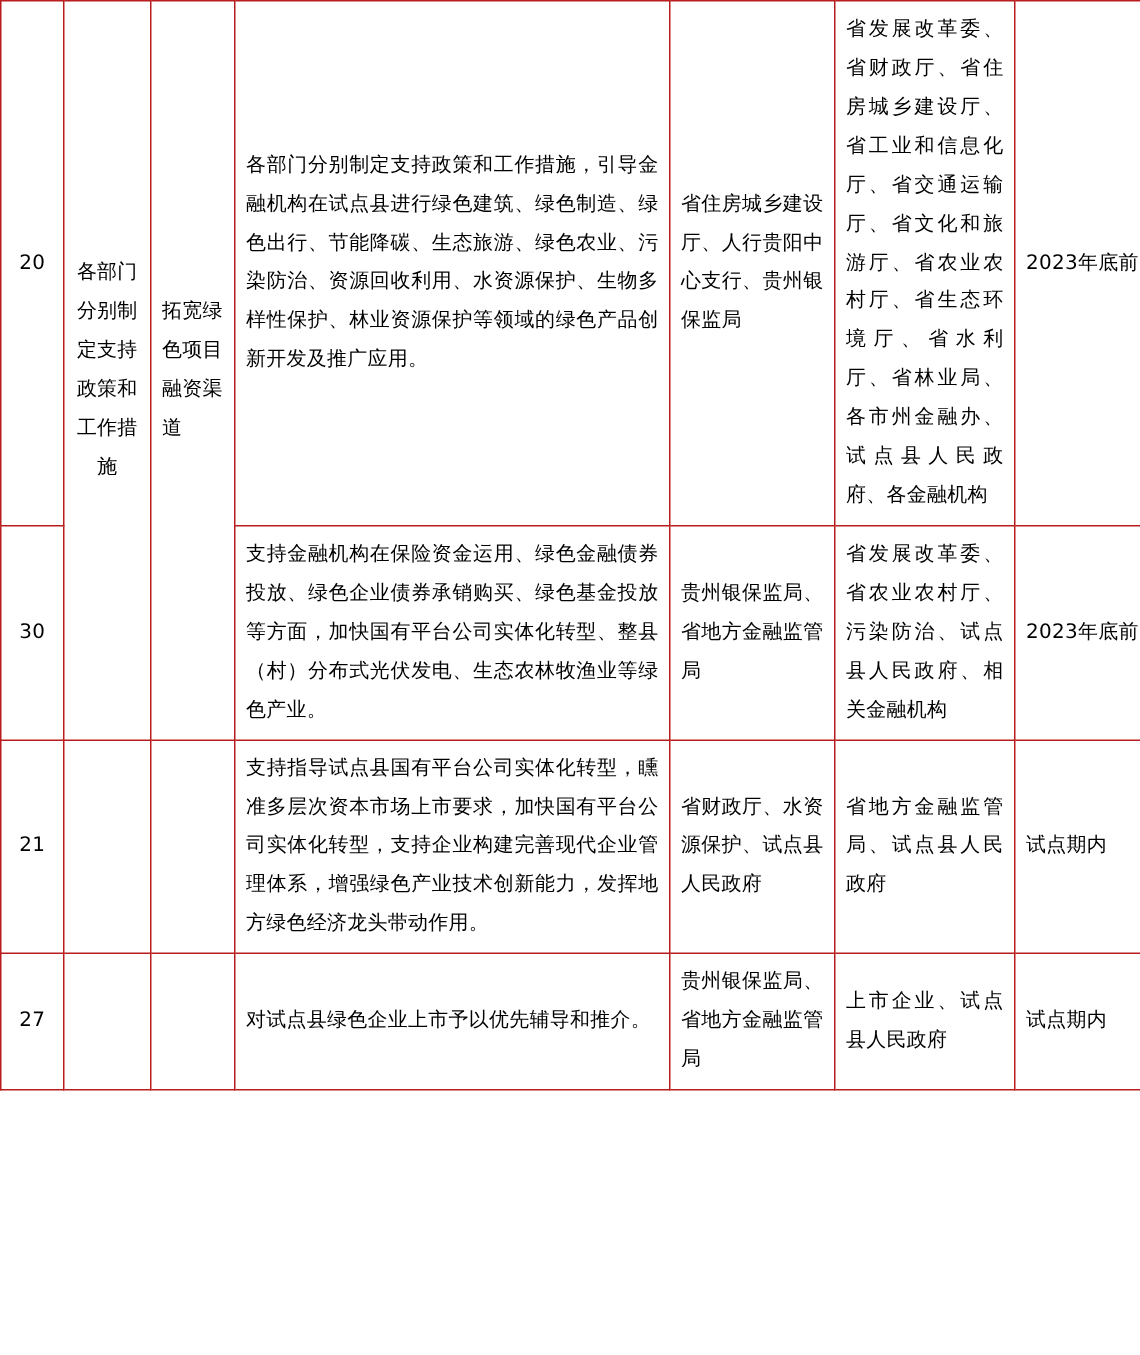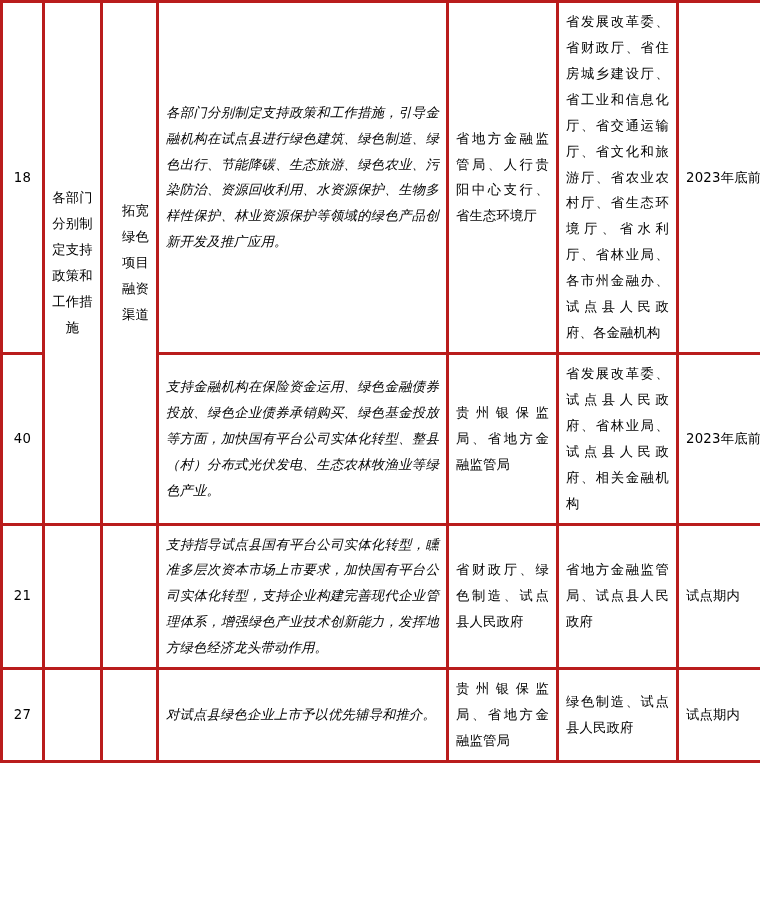--- a/index.html
+++ b/index.html
@@ -19,49 +19,48 @@
     height: 903px;
     position: relative;
     box-sizing: border-box;
   }
   table.doc-table {
     border-collapse: collapse;
     table-layout: fixed;
     width: 760px;
   }
   table.doc-table td {
-    border: 3px solid #b91c1c;
+    border: 1px solid #b91c1c;
     vertical-align: middle;
     padding: 6px 7px;
     font-size: 13.3px;
     line-height: 1.95;
     letter-spacing: 0.2px;
     word-break: break-all;
     box-sizing: border-box;
   }
   td.col-index {
     width: 42px;
     text-align: center;
     font-size: 13.5px;
   }
   td.col-group {
     width: 58px;
     text-align: center;
     line-height: 2.0;
   }
   td.col-sub {
     width: 56px;
-    text-align: right;
+    text-align: left;
     line-height: 2.0;
   }
   td.col-task {
     width: 290px;
     text-align: justify;
     text-justify: inter-ideograph;
-    font-style: italic;
   }
   td.col-lead {
     width: 110px;
     text-align: justify;
     text-justify: inter-ideograph;
   }
   td.col-assist {
     width: 120px;
     text-align: justify;
     text-justify: inter-ideograph;
@@ -76,69 +75,69 @@
   }
 </style>
 </head>
 <body>
 
 <div class="sheet">
   <table class="doc-table">
     <tbody>
       <tr>
         <td class="col-index">
-            <span class="cell-text">18</span>
+            <span class="cell-text">20</span>
           </td>
         <td class="col-group" rowspan="2">
             <span class="cell-text">各部门分别制定支持政策和工作措施</span>
           </td>
         <td class="col-sub" rowspan="2">
             <span class="cell-text">拓宽绿色项目融资渠道</span>
           </td>
         <td class="col-task">
             <span class="cell-text">各部门分别制定支持政策和工作措施，引导金融机构在试点县进行绿色建筑、绿色制造、绿色出行、节能降碳、生态旅游、绿色农业、污染防治、资源回收利用、水资源保护、生物多样性保护、林业资源保护等领域的绿色产品创新开发及推广应用。</span>
           </td>
         <td class="col-lead">
-            <span class="cell-text">省地方金融监管局、人行贵阳中心支行、省生态环境厅</span>
+            <span class="cell-text">省住房城乡建设厅、人行贵阳中心支行、贵州银保监局</span>
           </td>
         <td class="col-assist">
             <span class="cell-text">省发展改革委、省财政厅、省住房城乡建设厅、省工业和信息化厅、省交通运输厅、省文化和旅游厅、省农业农村厅、省生态环境厅、省水利厅、省林业局、各市州金融办、试点县人民政府、各金融机构</span>
           </td>
         <td class="col-time">
             <span class="cell-text">2023年底前</span>
           </td>
       </tr>
       <tr>
         <td class="col-index">
-            <span class="cell-text">40</span>
+            <span class="cell-text">30</span>
           </td>
         <td class="col-task">
             <span class="cell-text">支持金融机构在保险资金运用、绿色金融债券投放、绿色企业债券承销购买、绿色基金投放等方面，加快国有平台公司实体化转型、整县（村）分布式光伏发电、生态农林牧渔业等绿色产业。</span>
           </td>
         <td class="col-lead">
             <span class="cell-text">贵州银保监局、省地方金融监管局</span>
           </td>
         <td class="col-assist">
-            <span class="cell-text">省发展改革委、试点县人民政府、省林业局、试点县人民政府、相关金融机构</span>
+            <span class="cell-text">省发展改革委、省农业农村厅、污染防治、试点县人民政府、相关金融机构</span>
           </td>
         <td class="col-time">
             <span class="cell-text">2023年底前</span>
           </td>
       </tr>
       <tr>
         <td class="col-index">
             <span class="cell-text">21</span>
           </td>
         <td class="col-group"></td>
         <td class="col-sub"></td>
         <td class="col-task">
             <span class="cell-text">支持指导试点县国有平台公司实体化转型，矄准多层次资本市场上市要求，加快国有平台公司实体化转型，支持企业构建完善现代企业管理体系，增强绿色产业技术创新能力，发挥地方绿色经济龙头带动作用。</span>
           </td>
         <td class="col-lead">
-            <span class="cell-text">省财政厅、绿色制造、试点县人民政府</span>
+            <span class="cell-text">省财政厅、水资源保护、试点县人民政府</span>
           </td>
         <td class="col-assist">
             <span class="cell-text">省地方金融监管局、试点县人民政府</span>
           </td>
         <td class="col-time">
             <span class="cell-text">试点期内</span>
           </td>
       </tr>
       <tr>
         <td class="col-index">
@@ -146,21 +145,21 @@
           </td>
         <td class="col-group"></td>
         <td class="col-sub"></td>
         <td class="col-task">
             <span class="cell-text">对试点县绿色企业上市予以优先辅导和推介。</span>
           </td>
         <td class="col-lead">
             <span class="cell-text">贵州银保监局、省地方金融监管局</span>
           </td>
         <td class="col-assist">
-            <span class="cell-text">绿色制造、试点县人民政府</span>
+            <span class="cell-text">上市企业、试点县人民政府</span>
           </td>
         <td class="col-time">
             <span class="cell-text">试点期内</span>
           </td>
       </tr>
     </tbody>
   </table>
 </div>
 
 </body></html>

